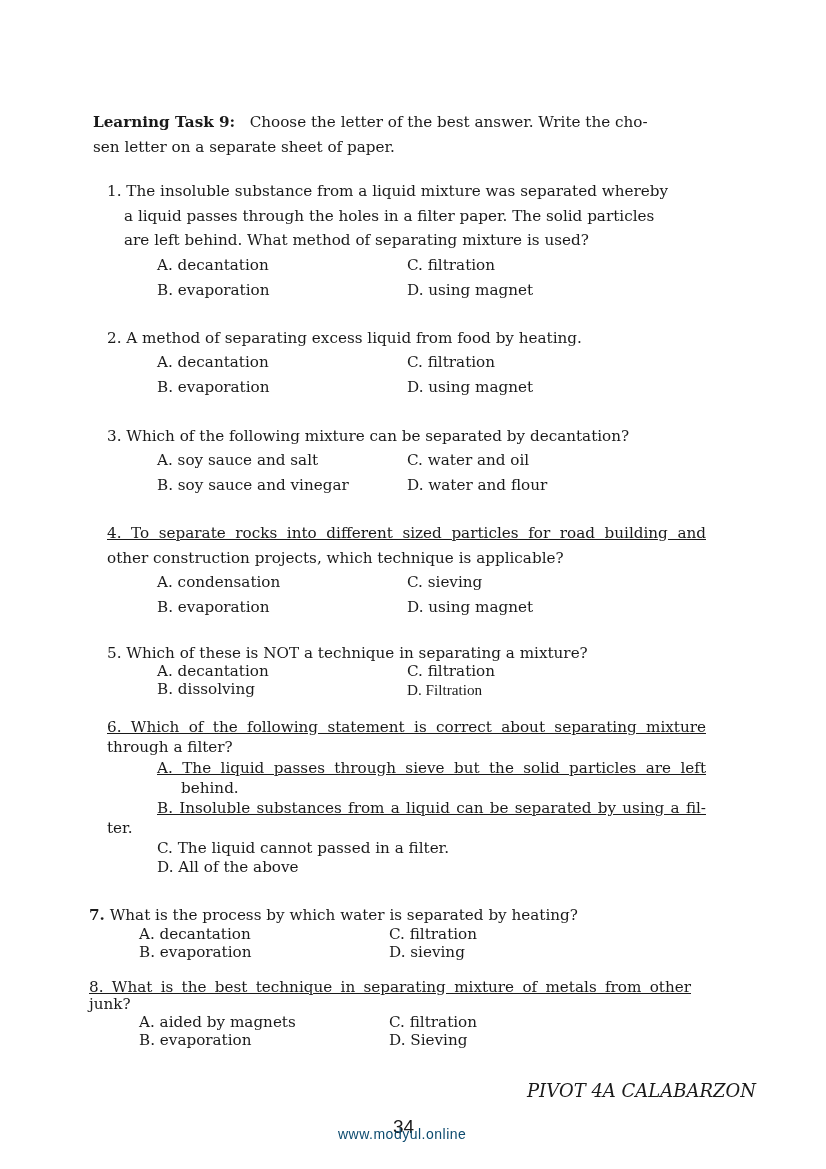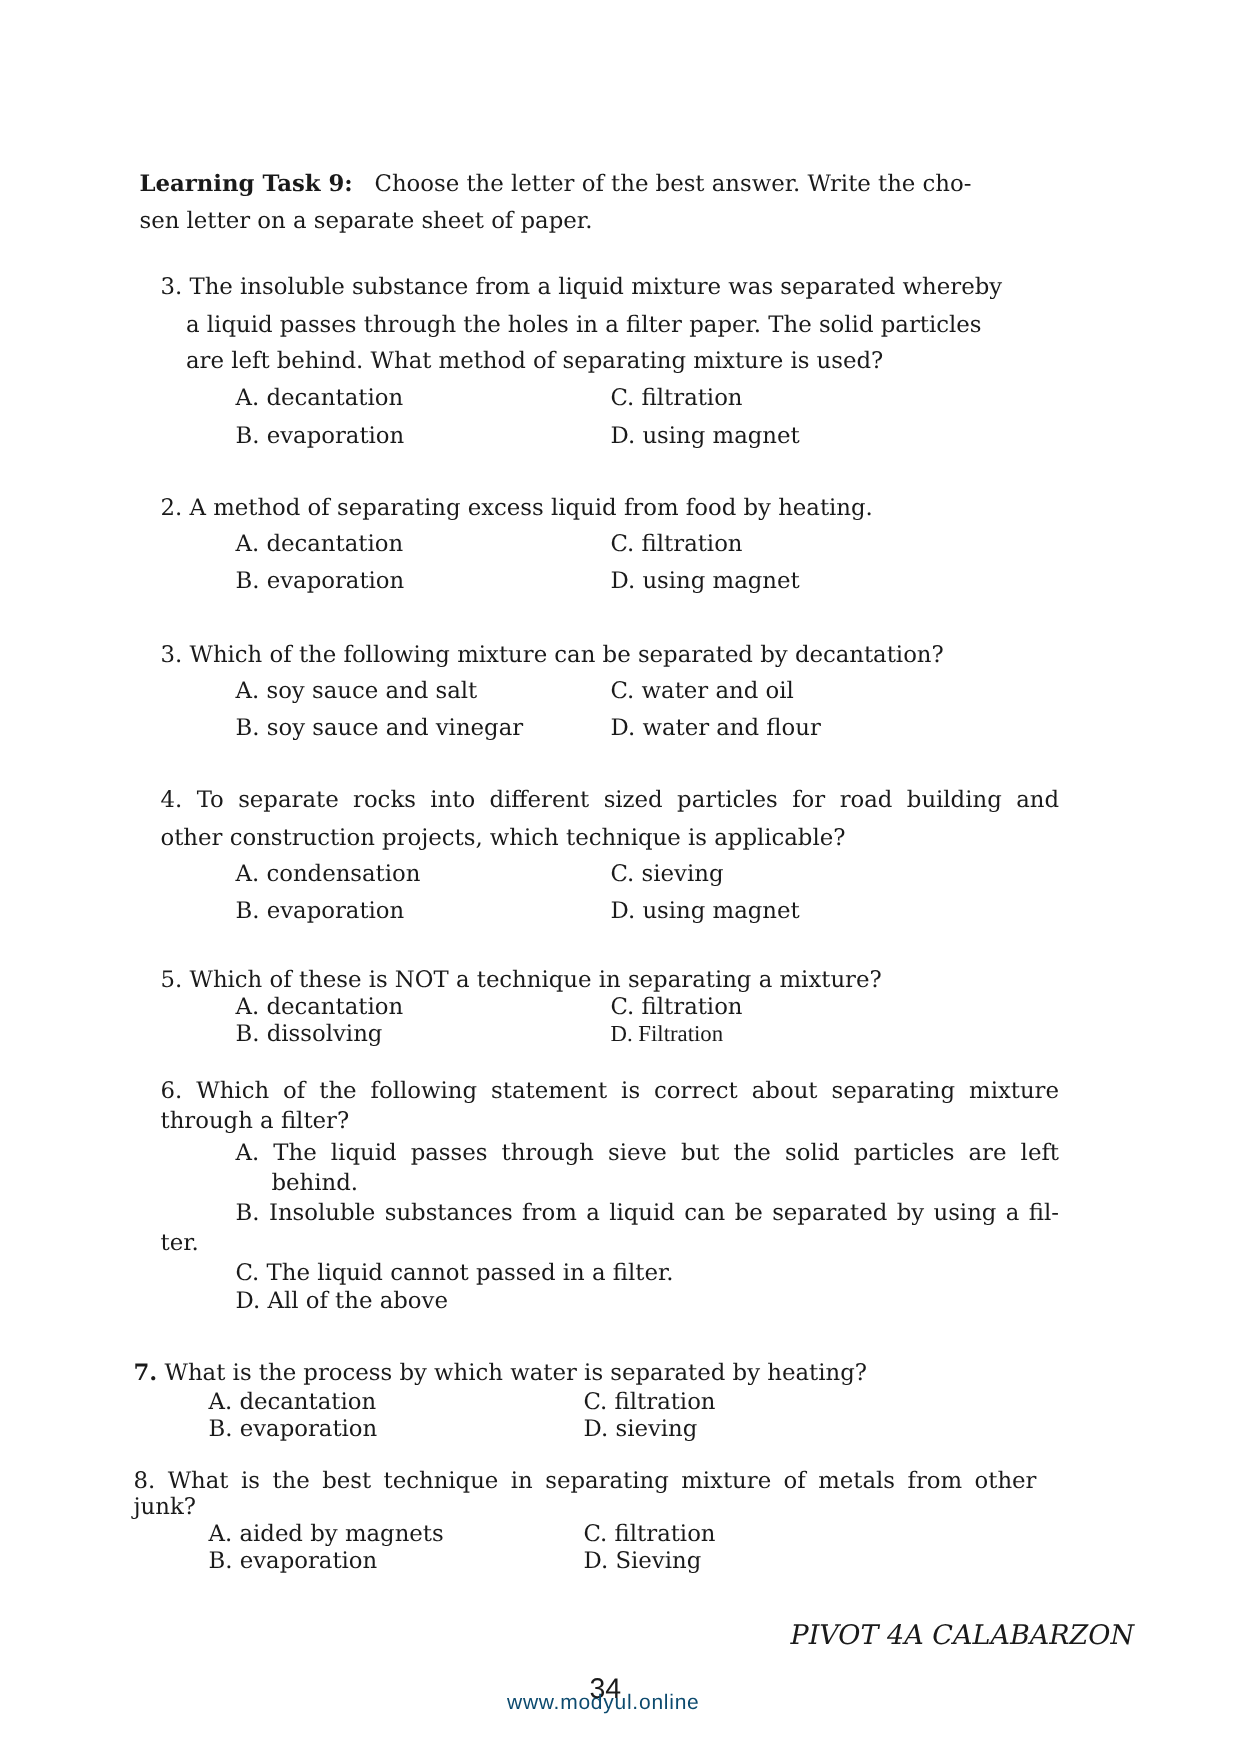--- a/index.html
+++ b/index.html
@@ -4,32 +4,32 @@
   <style>
     html, body { margin: 0; padding: 0; background: #ffffff; }
     body { width: 826px; height: 1169px; position: relative; overflow: hidden;
            font-family: "DejaVu Serif", "Liberation Serif", serif; color: #1a1a1a; }
     .abs { position: absolute; white-space: nowrap; }
     .t { font-size: 15.2px; line-height: 19px; }
     .b { font-weight: bold; }
     .footer { font-style: italic; font-size: 18px; }
     .pn { font-family: "Liberation Sans", sans-serif; font-size: 19px; }
     .wm { font-family: "Liberation Sans", sans-serif; font-size: 14px; color: #0c4a6e; letter-spacing: 0.5px; }
-    .just { white-space: normal; text-align: justify; text-align-last: justify; }
+    .just { white-space: normal; text-align: justify; text-align-last: justify; text-decoration: underline; }
   </style>
 </head>
 <body>
 
 <div class="abs t" style="left:93px; top:113px;">
   <span class="b">Learning Task 9:</span>&nbsp;&nbsp;
   <span>Choose the letter of the best answer. Write the cho-</span>
 </div>
 <div class="abs t" style="left:93px; top:138px;">sen letter on a separate sheet of paper.</div>
 
-<div class="abs t" style="left:107px; top:182px;">3. The insoluble substance from a liquid mixture was separated whereby</div>
+<div class="abs t" style="left:107px; top:182px;">1. The insoluble substance from a liquid mixture was separated whereby</div>
 <div class="abs t" style="left:124px; top:207px;">a liquid passes through the holes in a filter paper.  The solid particles</div>
 <div class="abs t" style="left:124px; top:231px;">are left behind. What method of separating mixture is used?</div>
 <div class="abs t" style="left:157px; top:256px;">A. decantation</div>
 <div class="abs t" style="left:157px; top:281px;">B. evaporation</div>
 <div class="abs t" style="left:407px; top:256px;">C.  filtration</div>
 <div class="abs t" style="left:407px; top:281px;">D.  using magnet</div>
 
 <div class="abs t" style="left:107px; top:329px;">2. A  method of separating  excess liquid from food  by heating.</div>
 <div class="abs t" style="left:157px; top:353px;">A. decantation</div>
 <div class="abs t" style="left:157px; top:378px;">B. evaporation</div>

